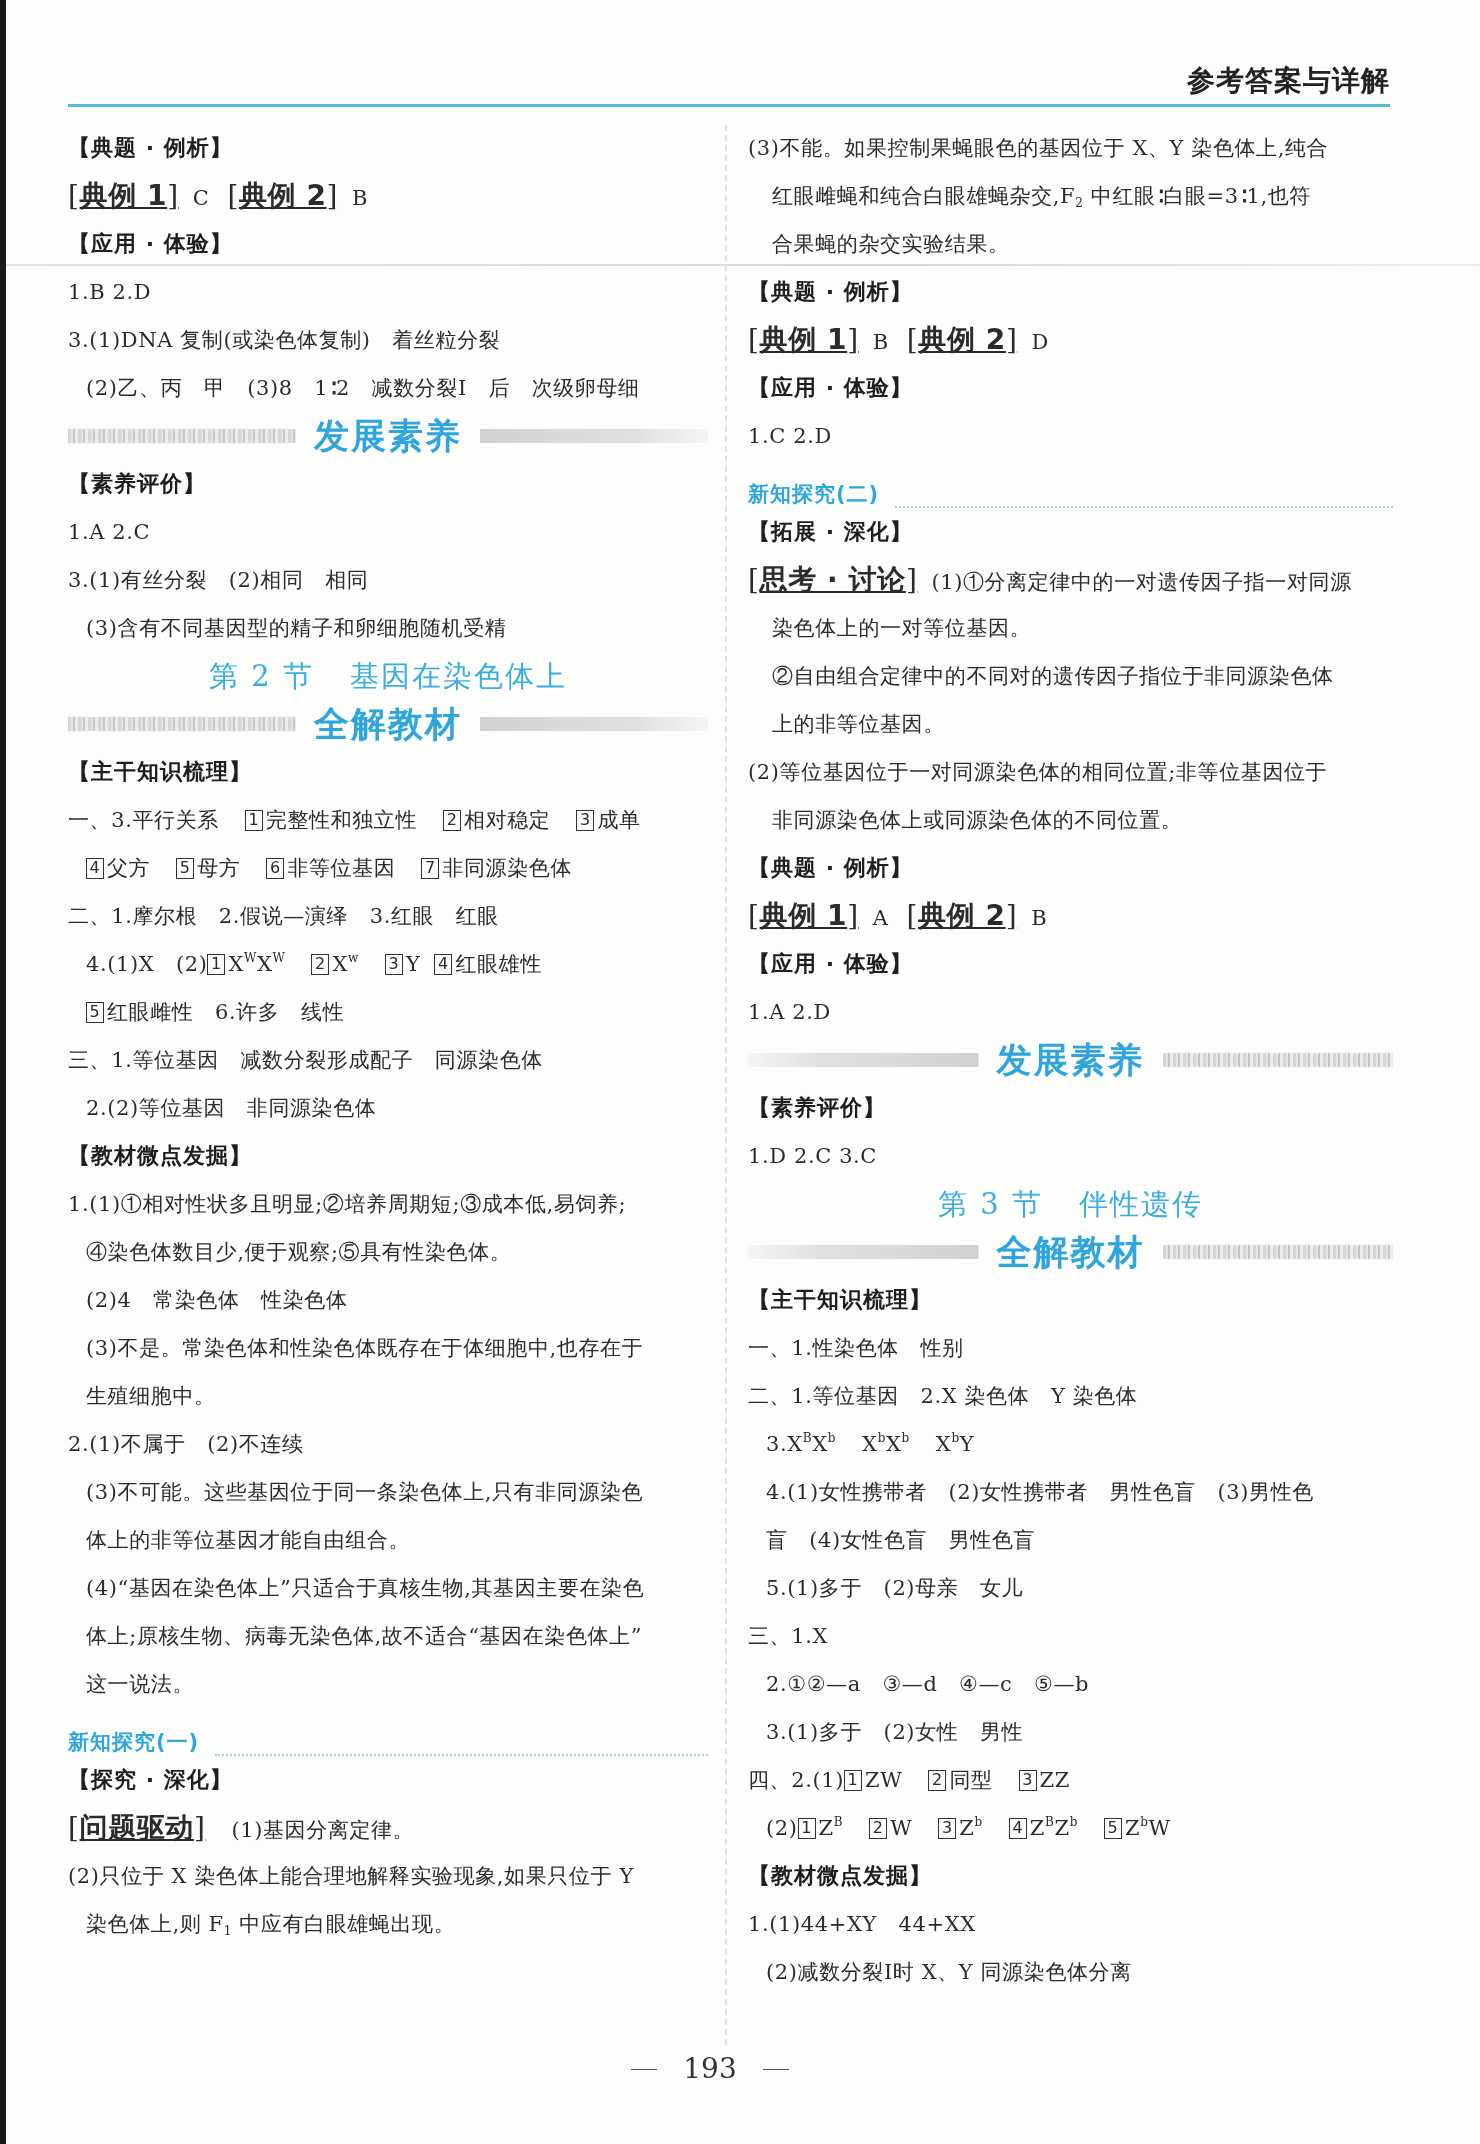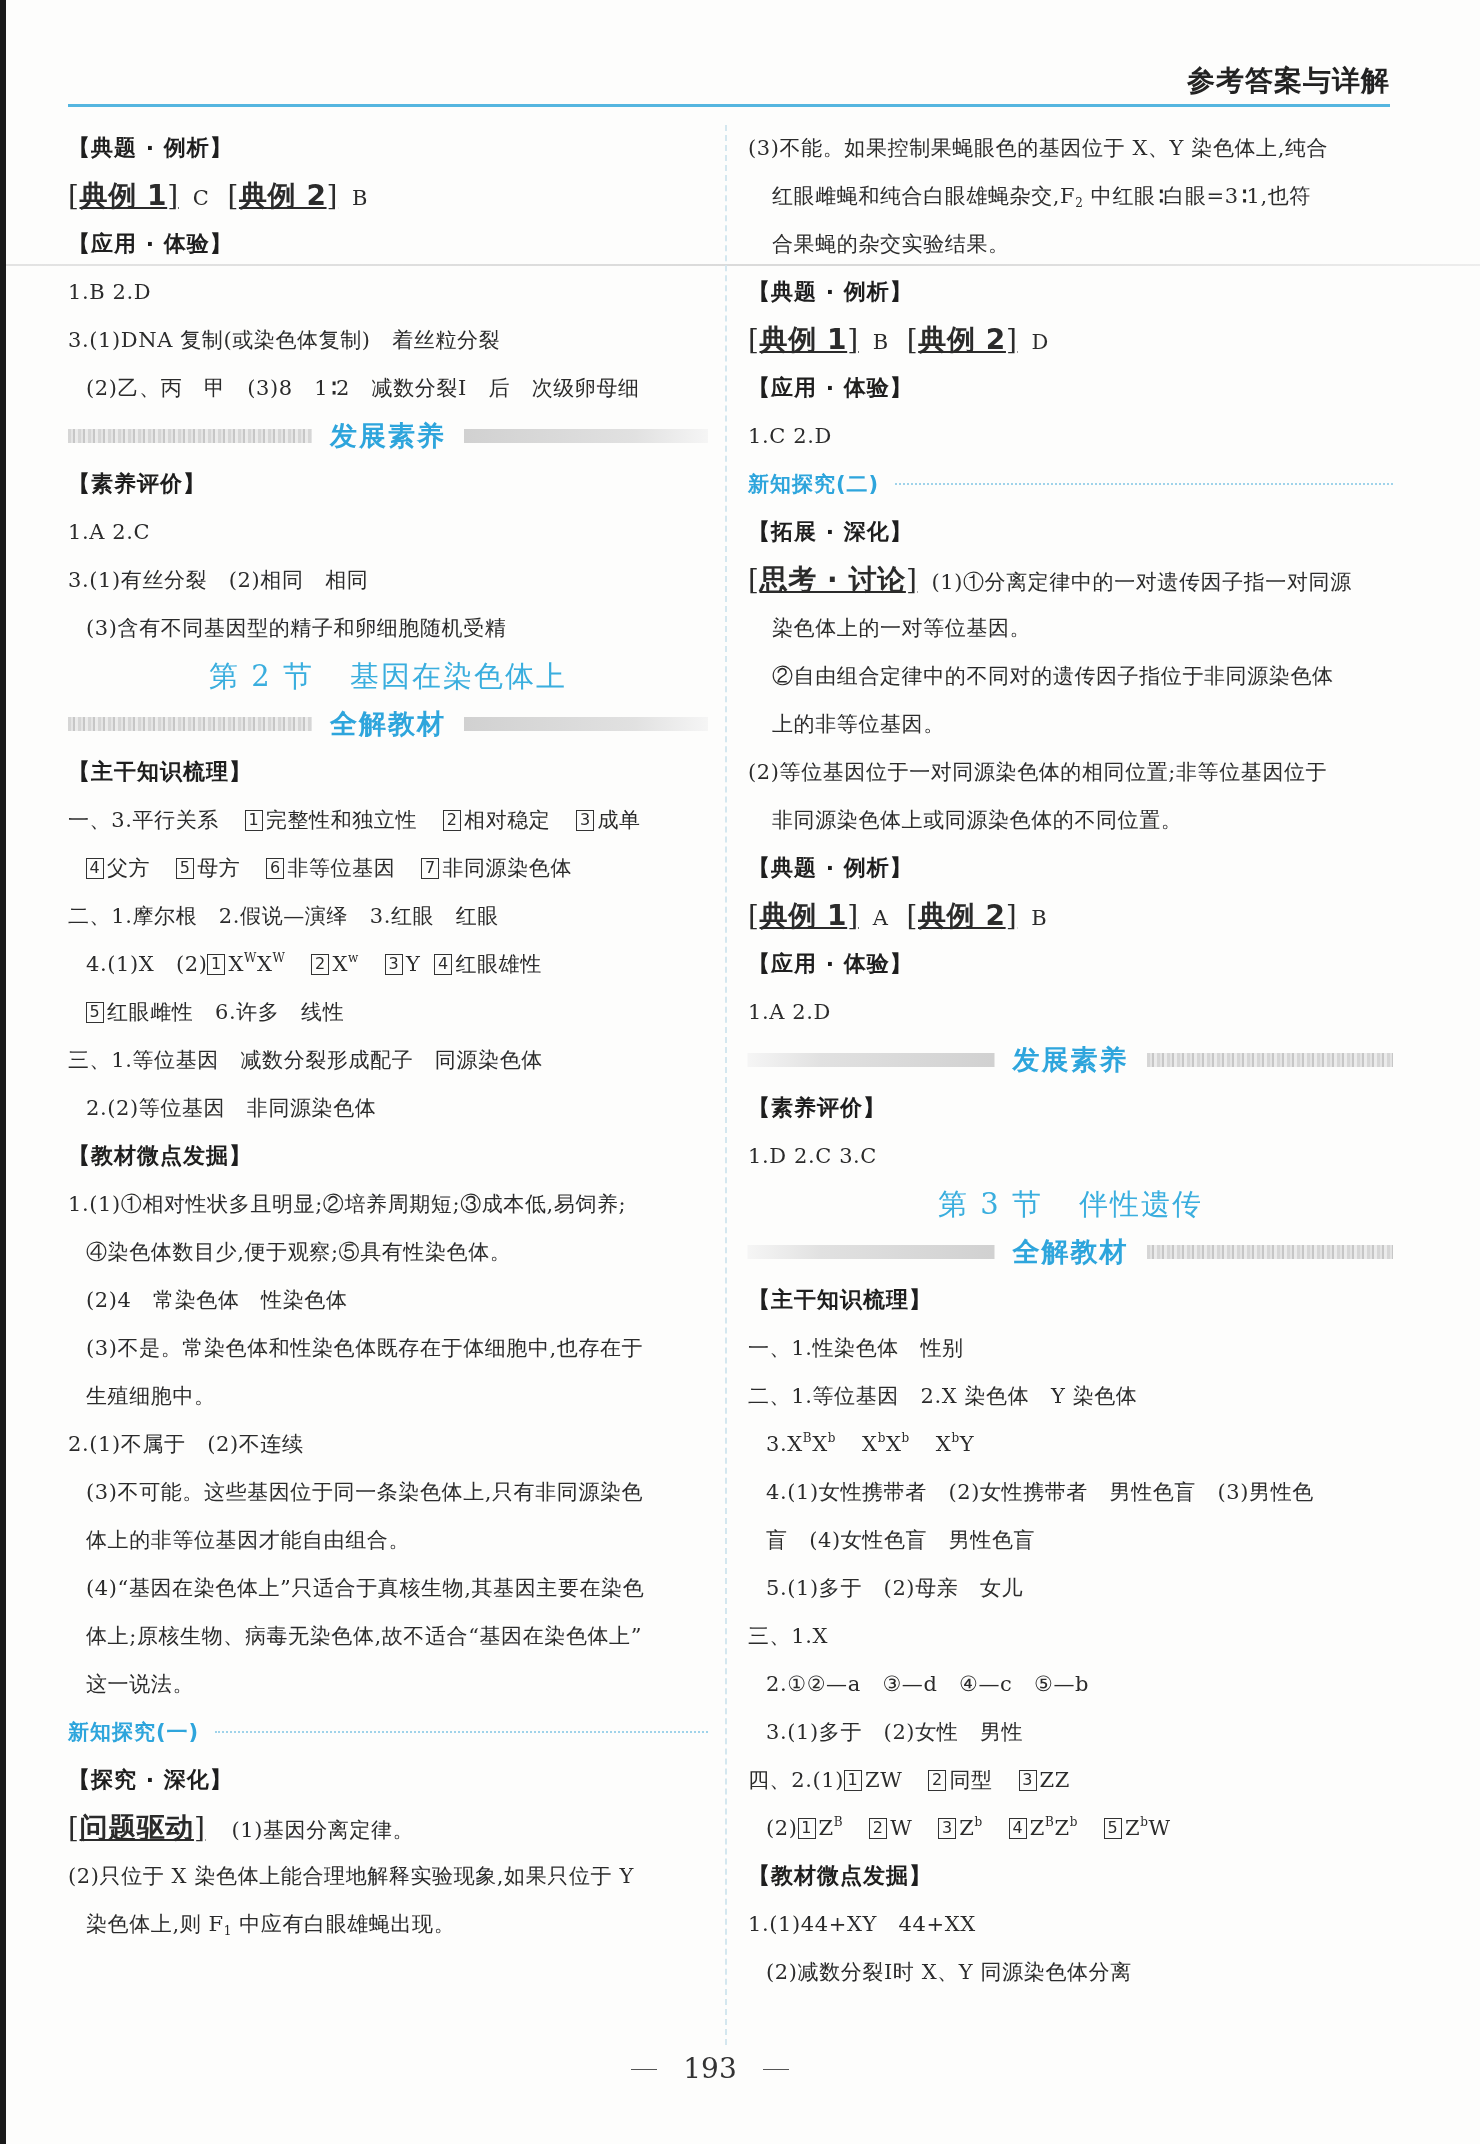--- a/index.html
+++ b/index.html
@@ -44,29 +44,29 @@
   .ans { margin: 0 18px 0 14px; }
   .banner { position: relative; height: 48px; display: flex; align-items: center; justify-content: center; }
   .banner .bar {
     flex: 1; height: 14px;
     background: repeating-linear-gradient(90deg, #cfcfcf 0 3px, #e0e0e0 3px 5px, #bdbdbd 5px 7px, #e8e8e8 7px 10px);
     opacity: .85;
   }
   .banner .bar.fade-right { background: linear-gradient(to right, #c9c9c9, #dcdcdc 70%, #f4f4f4); }
   .banner .label {
     font-family: "DejaVu Sans", "Liberation Sans", sans-serif; font-weight: bold;
-    color: #2ea5dc; font-size: 27px; margin: 0 18px; letter-spacing: 2px;
+    color: #2ea5dc; font-size: 35px; margin: 0 18px; letter-spacing: 2px;
   }
   .chapter {
     height: 48px; line-height: 48px; text-align: center; color: #3aaede;
     font-size: 29px; letter-spacing: 2px;
   }
   .chapter .gap { display: inline-block; width: 36px; }
   .subhead {
-    height: 48px; display: flex; align-items: center; gap: 10px;
+    height: 48px; display: flex; align-items: flex-end; gap: 10px;
   }
   .subhead .label {
     font-family: "DejaVu Sans", "Liberation Sans", sans-serif; font-weight: bold;
     color: #2ea5dc; font-size: 21px; letter-spacing: 1px;
   }
   .subhead .dots { flex: 1; margin-left: 6px; border-bottom: 2px dotted #9fd3ea; height: 0; }
   .box {
     display: inline-block; border: 1.5px solid #333; font-size: 16px; line-height: 18px;
     width: 16px; height: 19px; text-align: center; margin-right: 3px; vertical-align: 2px;
     font-family: "DejaVu Sans", sans-serif;

